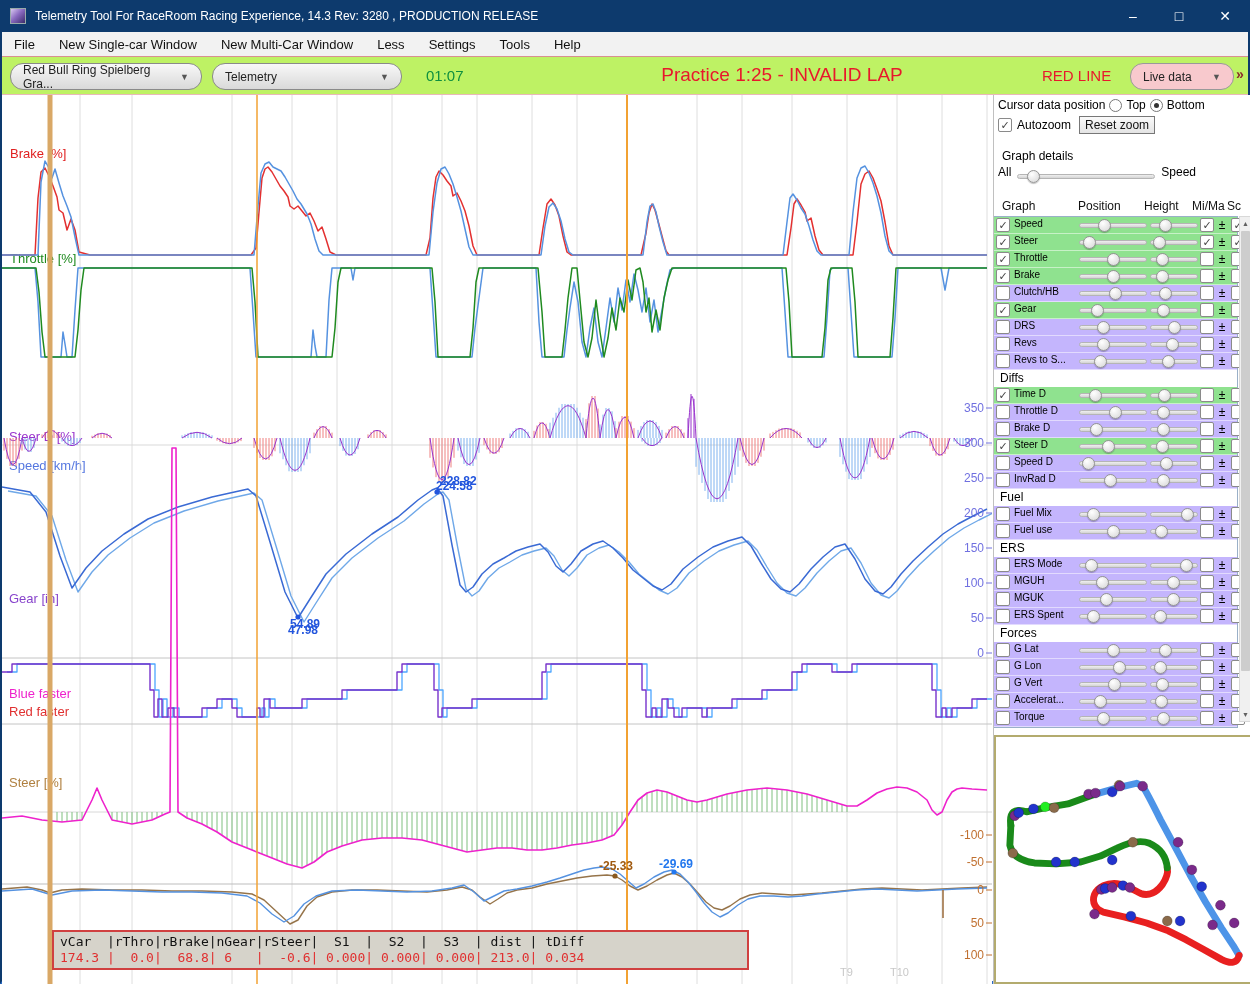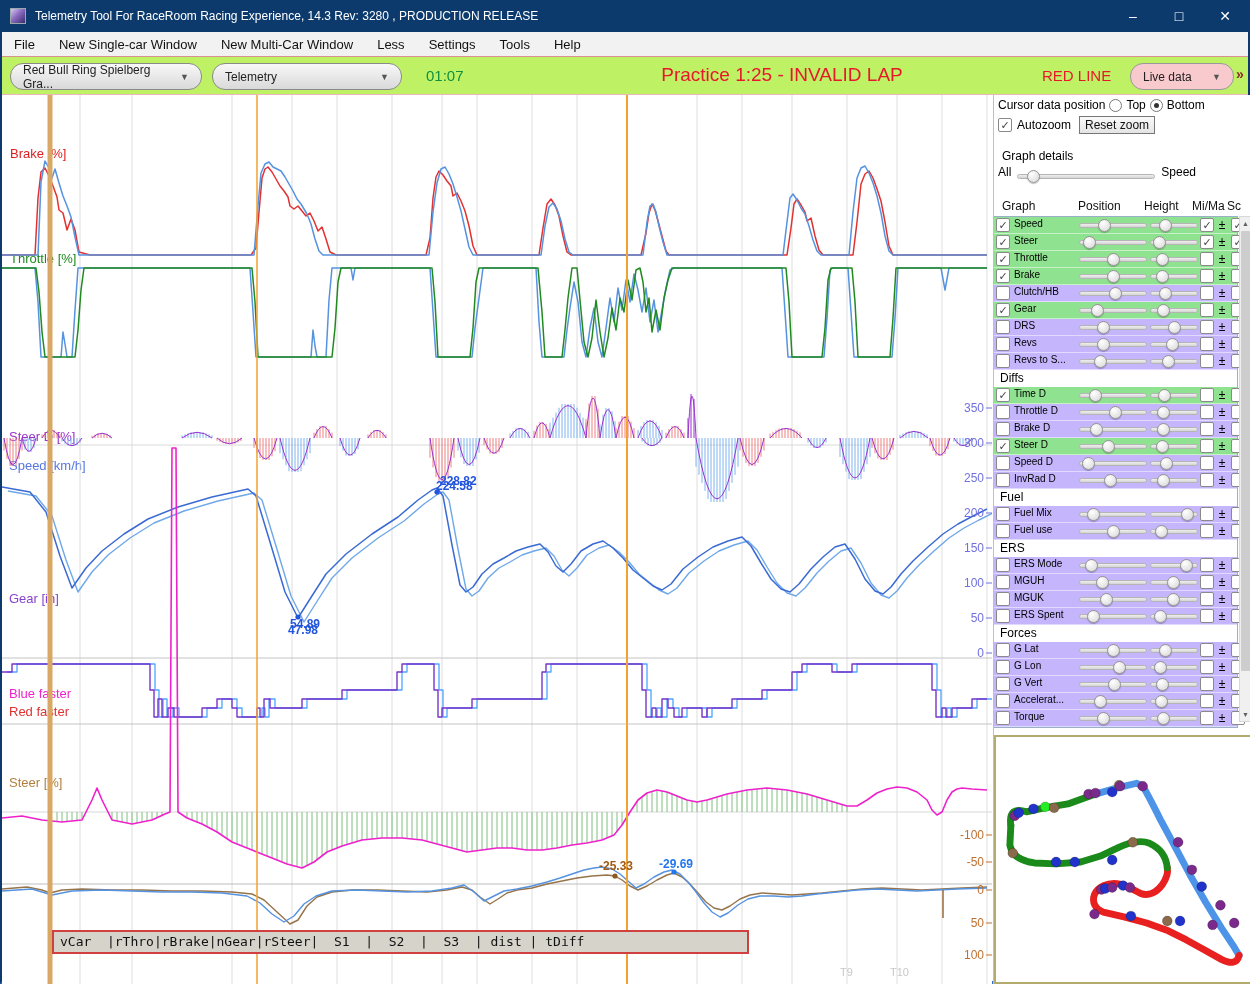--- a/index.html
+++ b/index.html
@@ -1157,16 +1157,17 @@
             <circle cx="117" cy="125" r="5" fill="#2233cc" stroke="rgba(0,0,0,0.25)" stroke-width="0.8"></circle>
             <circle cx="79" cy="127" r="5" fill="#2233cc" stroke="rgba(0,0,0,0.25)" stroke-width="0.8"></circle>
             <circle cx="60" cy="127" r="5" fill="#2233cc" stroke="rgba(0,0,0,0.25)" stroke-width="0.8"></circle>
             <circle cx="16" cy="118" r="5" fill="#8a6a4a" stroke="rgba(0,0,0,0.25)" stroke-width="0.8"></circle>
           </svg>
       </div>
     </div>
 
     <div class="data-table" id="cursor-table">
         <pre style="color: rgb(17, 17, 17);">vCar  |rThro|rBrake|nGear|rSteer|  S1  |  S2  |  S3  | dist | tDiff</pre>
+        <pre style="color: rgb(224, 48, 48);">174.3 |  0.0|  68.8| 6   |  -0.6| 0.000| 0.000| 0.000| 213.0| 0.034</pre>
       </div>
   </div>
 
 </div>
 
 </body></html>

